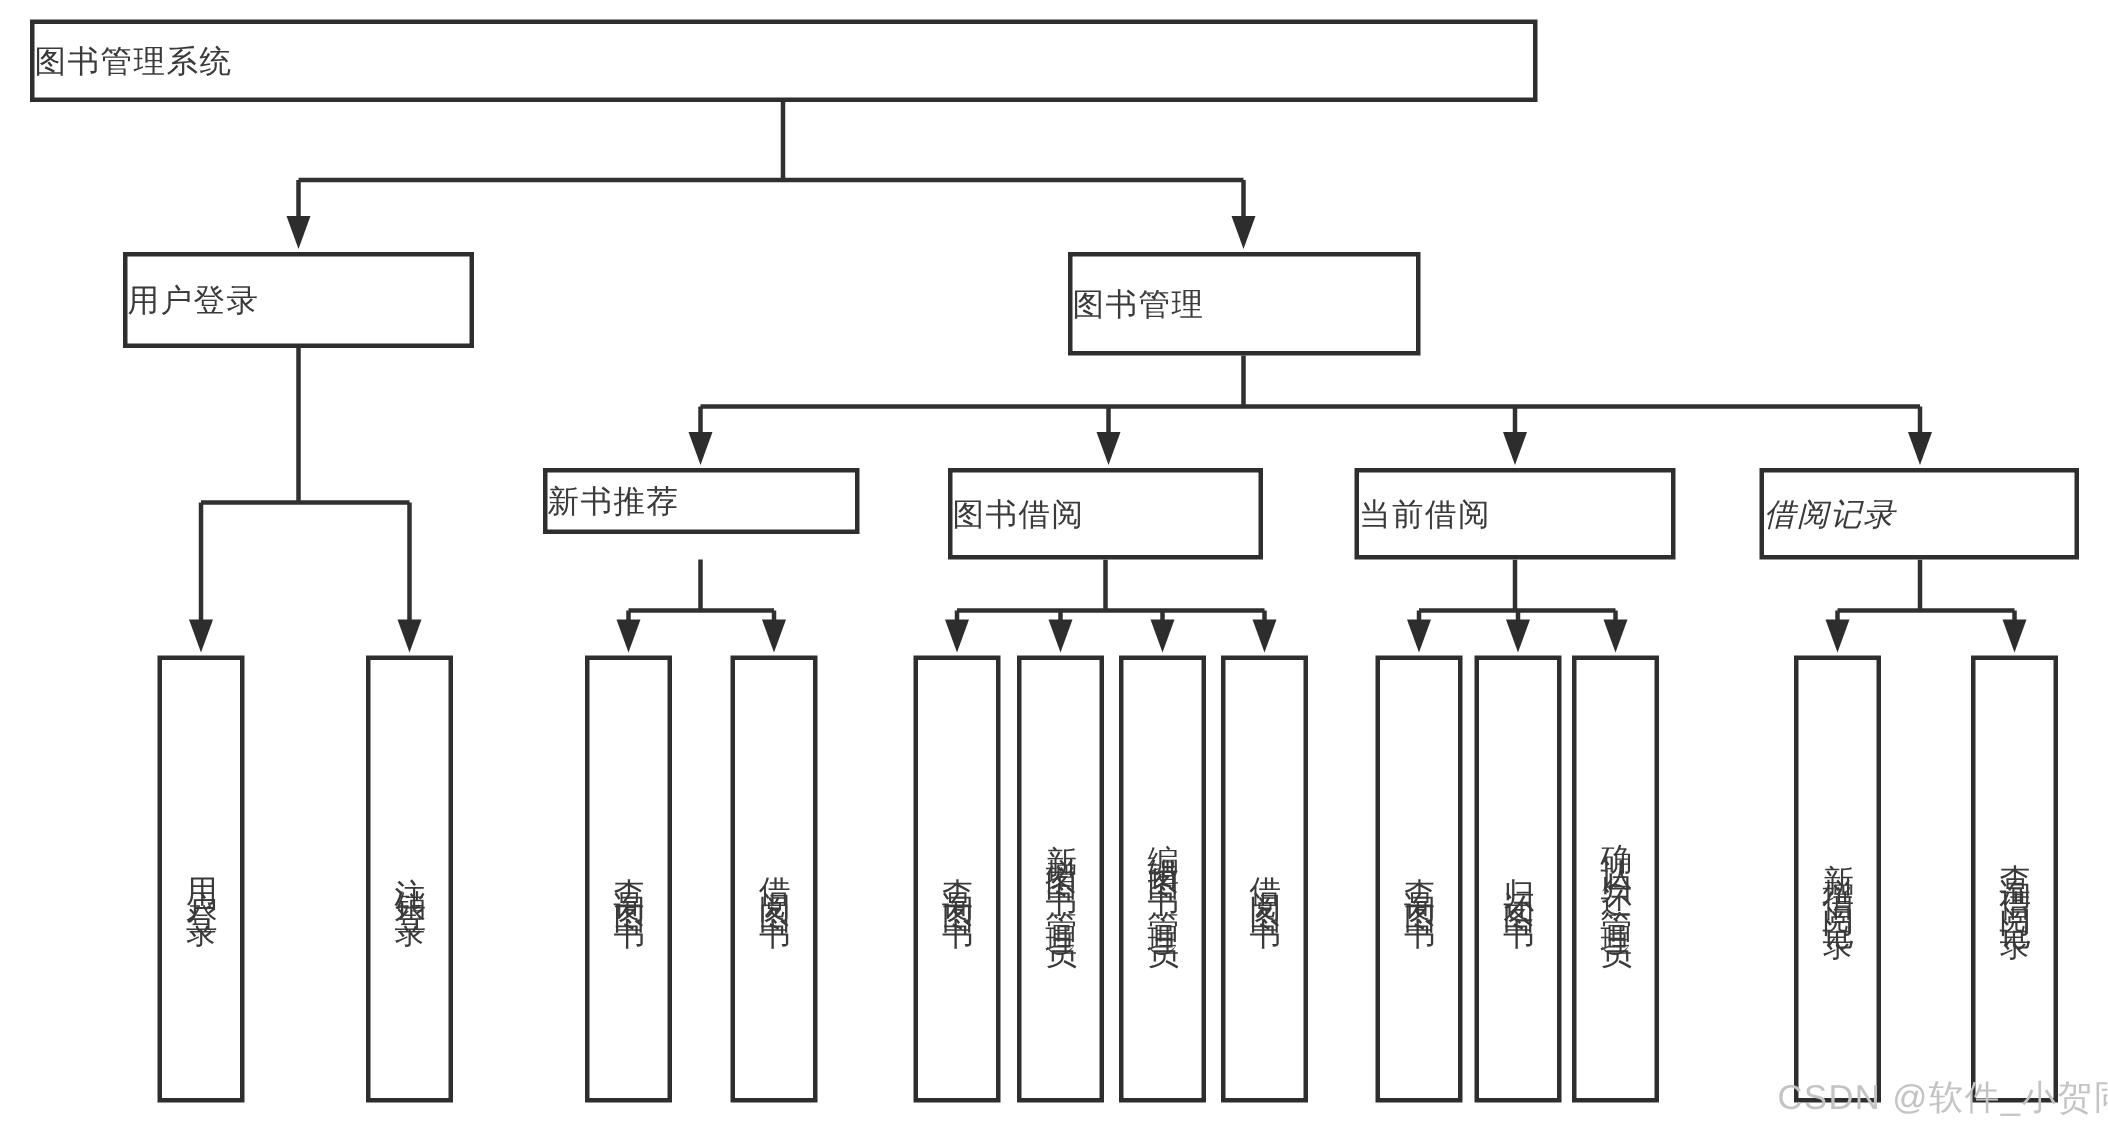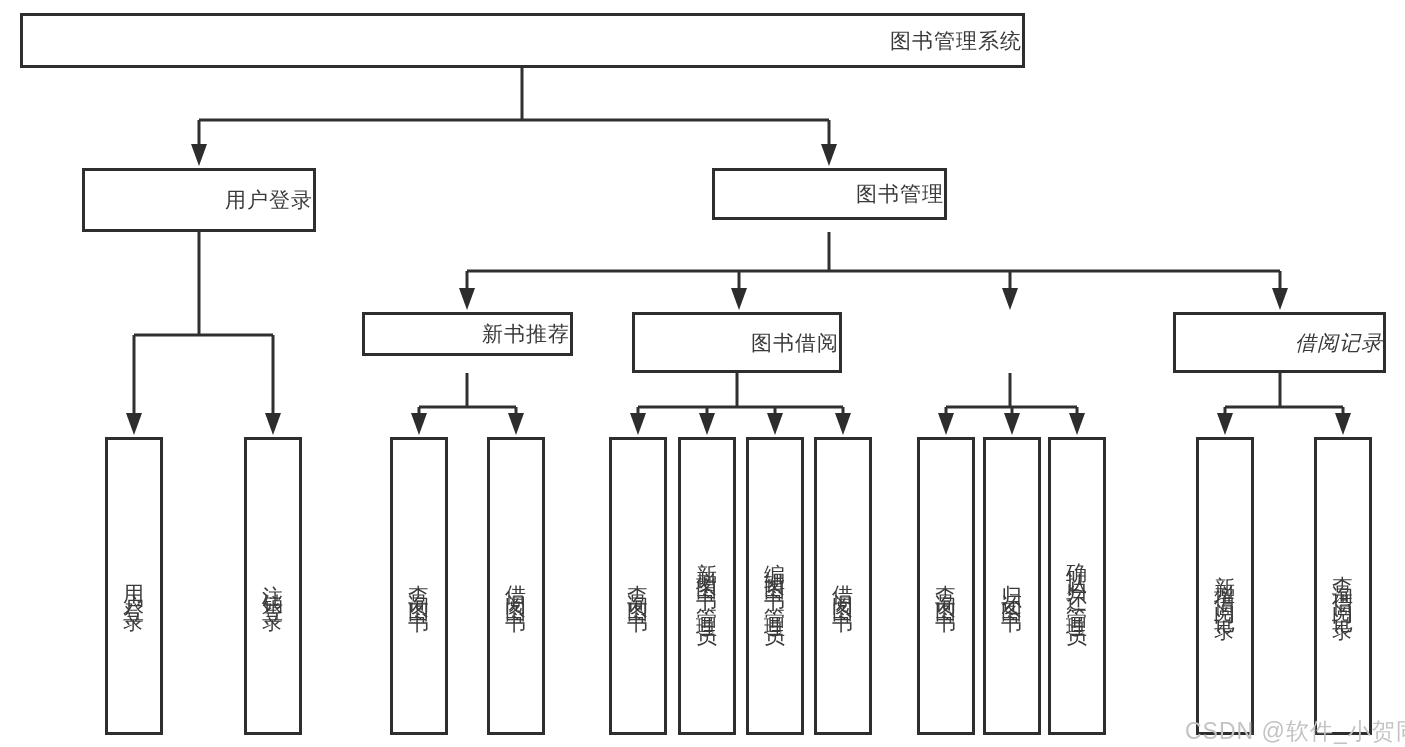--- a/index.html
+++ b/index.html
@@ -15,21 +15,21 @@
   #wires { position: absolute; left: 0; top: 0; pointer-events: none; }
   #wires line { stroke: #303030; stroke-width: 3; }
   #wires polygon { fill: #2d2d2d; }
   .node {
     position: absolute;
     box-sizing: border-box;
     border: 3px solid #2e2e2e;
     background: #ffffff;
     display: flex;
     align-items: center;
-    justify-content: flex-end;
+    justify-content: flex-start;
     font-size: 21px;
     letter-spacing: 1px;
     color: #3a3a3a;
   }
   .leaf {
     position: absolute;
     box-sizing: border-box;
     border: 3px solid #2e2e2e;
     background: #ffffff;
     top: 437px;
@@ -139,29 +139,32 @@
     </g>
   </svg>
 
   <div class="node" style="left:20px; top:13px; width:1005px; height:55px;">
     <span>图书管理系统</span>
   </div>
 
   <div class="node" style="left:82px; top:168px; width:234px; height:64px;">
     <span>用户登录</span>
   </div>
-  <div class="node" style="left:712px; top:168px; width:235px; height:52px;">
+  <div class="node" style="left:712px; top:168px; width:235px; height:69px;">
     <span>图书管理</span>
   </div>
 
   <div class="node" style="left:362px; top:312px; width:211px; height:44px;">
     <span>新书推荐</span>
   </div>
-  <div class="node" style="left:632px; top:312px; width:210px; height:61px;padding-left:34px;">
+  <div class="node" style="left:632px; top:312px; width:210px; height:61px;">
     <span>图书借阅</span>
+  </div>
+  <div class="node" style="left:903px; top:312px; width:214px; height:61px;">
+    <span>当前借阅</span>
   </div>
   <div class="node" style="left:1173px; top:312px; width:213px; height:61px;font-style:italic;">
     <span>借阅记录</span>
   </div>
 
   <div class="leaf" style="left:105px;">
     <span class="vtext">用户登录</span>
   </div>
   <div class="leaf" style="left:244px;">
     <span class="vtext">注销登录</span>

